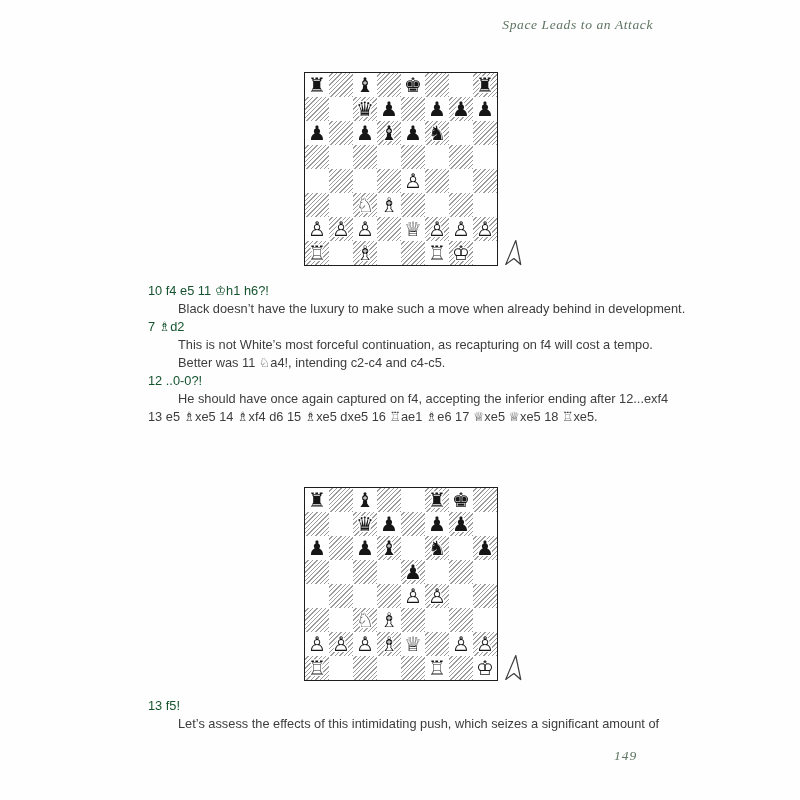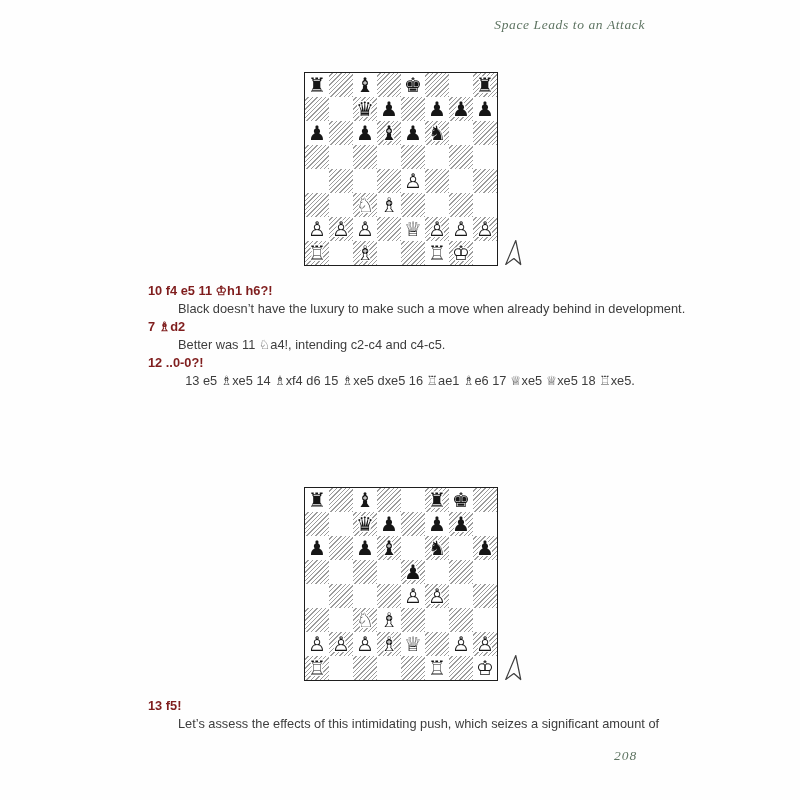--- a/index.html
+++ b/index.html
@@ -1,21 +1,21 @@
 <!DOCTYPE html>
 <html><head>
 <meta charset="utf-8">
 <style>
   html,body{margin:0;padding:0;background:#ffffff;}
   .page{
     position:relative;width:800px;height:800px;background:#fefefe;
     font-family:"Liberation Sans",sans-serif;color:#3d3d3d;overflow:hidden;
   }
   .running-head{
-    position:absolute;top:17px;right:155px;
+    position:absolute;top:17px;right:147px;
     font-family:"Liberation Serif",serif;font-style:italic;
     font-size:13.5px;color:#5e7462;letter-spacing:0.6px;
   }
   
   .diagram{position:absolute;left:304px;width:230px;}
   .diagram.d1{top:72px;}
   .diagram.d2{top:487px;}
   .board{
     width:192px;height:192px;border:1.6px solid #1e1e1e;background:#fff;
     display:grid;grid-template-columns:repeat(8,1fr);grid-template-rows:repeat(8,1fr);
@@ -37,23 +37,23 @@
   .piece .glyph{color:#161616;}
   .to-move{position:absolute;left:201px;top:167px;transform:skewX(-6deg);}
   
   .annot{
     position:absolute;left:148px;width:524px;
     font-size:12.8px;line-height:18px;color:#3d3d3d;
   }
   .annot.block1{top:282px;}
   .annot.block2{top:697px;}
   .line{white-space:nowrap;}
-  .line.move{font-weight:700;color:#7f1d1d;}
+  .line.move{font-weight:400;color:#14532d;}
   .line.indent{padding-left:30px;}
-  .line.flush{padding-left:0;text-align:center;}
+  .line.flush{padding-left:0;}
   .page-number{
     position:absolute;top:748px;left:614px;
     font-family:"Liberation Serif",serif;font-style:italic;
     font-size:13.5px;color:#5e7462;letter-spacing:1px;
   }
 </style>
 </head>
 <body>
 
 <div class="page">
@@ -269,22 +269,24 @@
       </div>
     <svg class="to-move" width="19" height="27" viewBox="0 0 19 27">
       <path d="M9.5 1.5 L2 25.5 L9.5 19.5 L17 25.5 Z" fill="none" stroke="#3f3f3f" stroke-width="1.2" stroke-linejoin="round"></path>
     </svg>
   </div>
 
   <div class="annot block1" id="text-block-1">
       <div class="line move">10 f4 e5 11 ♔h1 h6?!</div>
       <div class="line indent">Black doesn’t have the luxury to make such a move when already behind in development.</div>
       <div class="line move">7 ♗d2</div>
+      <div class="line indent">This is not White’s most forceful continuation, as recapturing on f4 will cost a tempo.</div>
       <div class="line indent">Better was 11 ♘a4!, intending c2-c4 and c4-c5.</div>
       <div class="line move">12 ..0-0?!</div>
+      <div class="line indent">He should have once again captured on f4, accepting the inferior ending after 12...exf4</div>
       <div class="line flush">13 e5 ♗xe5 14 ♗xf4 d6 15 ♗xe5 dxe5 16 ♖ae1 ♗e6 17 ♕xe5 ♕xe5 18 ♖xe5.</div>
     </div>
 
   <div class="diagram d2">
     <div class="board" id="board-2">
         <div class="sq light">
           <span class="piece">
             <span class="halo">♜</span>
             <span class="glyph">♜</span>
           </span>
@@ -491,15 +493,15 @@
     <svg class="to-move" width="19" height="27" viewBox="0 0 19 27">
       <path d="M9.5 1.5 L2 25.5 L9.5 19.5 L17 25.5 Z" fill="none" stroke="#3f3f3f" stroke-width="1.2" stroke-linejoin="round"></path>
     </svg>
   </div>
 
   <div class="annot block2" id="text-block-2">
       <div class="line move">13 f5!</div>
       <div class="line indent">Let’s assess the effects of this intimidating push, which seizes a significant amount of</div>
     </div>
 
-  <div class="page-number">208</div>
+  <div class="page-number">149</div>
 
 </div>
 
 </body></html>

